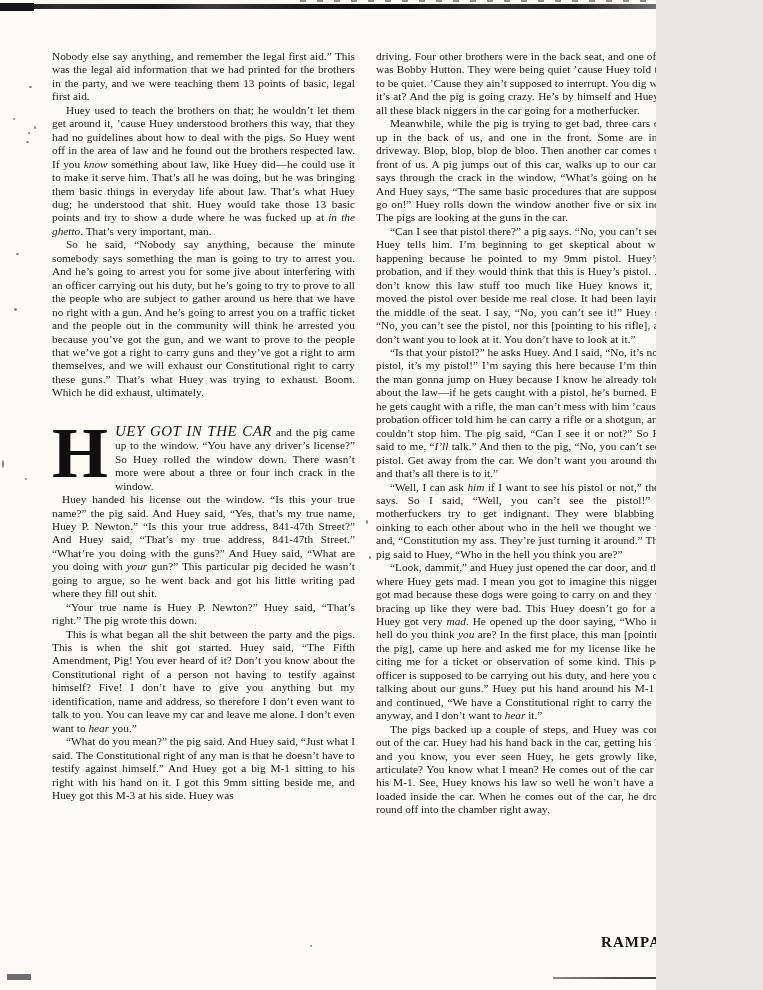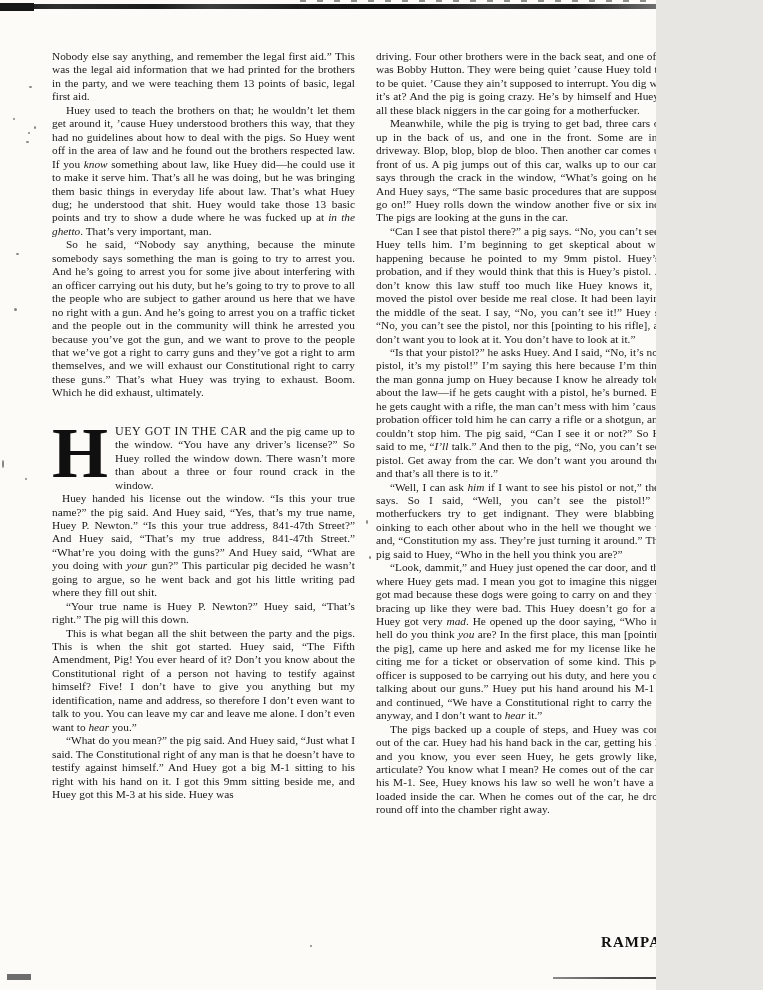--- a/index.html
+++ b/index.html
@@ -42,21 +42,21 @@
   .col p.section{margin-top:25px;text-indent:0;}
   .col p.clear{clear:left;text-indent:10px;}
   .dropcap{
     float:left;
     font-weight:bold;
     font-size:72px;line-height:55px;
     height:54px;
     margin:1px 7px 0 0;
     color:#101010;
   }
-  .caps{font-size:12px;letter-spacing:.5px;}
+  .caps{font-size:15px;letter-spacing:.5px;font-style:italic;}
   .italic{font-style:italic;margin-top:48px;}
   
   .folio{
     position:absolute;top:934px;left:601px;
     font-weight:bold;font-size:15px;letter-spacing:1.1px;color:#111;
     white-space:nowrap;
   }
   .folio .num{margin-left:13px;letter-spacing:.5px;}
 </style>
 </head>
@@ -66,23 +66,23 @@
 
   <div class="top-dashes"></div>
   <div class="top-band"></div>
   <div class="top-band-left"></div>
   <div class="top-band-right"></div>
 
   <div class="col col-left">
       <p class="noindent"><span>Nobody else say anything, and remember the legal first aid.” This was the legal aid information that we had printed for the brothers in the party, and we were teaching them 13 points of basic, legal first aid.</span></p>
       <p><span>Huey used to teach the brothers on that; he wouldn’t let them get around it, ’cause Huey understood brothers this way, that they had no guidelines about how to deal with the pigs. So Huey went off in the area of law and he found out the brothers respected law. If you </span><span class="italic">know</span><span> something about law, like Huey did—he could use it to make it serve him. That’s all he was doing, but he was bringing them basic things in everyday life about law. That’s what Huey dug; he understood that shit. Huey would take those 13 basic points and try to show a dude where he was fucked up at </span><span class="italic">in the ghetto</span><span>. That’s very important, man.</span></p>
       <p><span>So he said, “Nobody say anything, because the minute somebody says something the man is going to try to arrest you. And he’s going to arrest you for some jive about interfering with an officer carrying out his duty, but he’s going to try to prove to all the people who are subject to gather around us here that we have no right with a gun. And he’s going to arrest you on a traffic ticket and the people out in the community will think he arrested you because you’ve got the gun, and we want to prove to the people that we’ve got a right to carry guns and they’ve got a right to arm themselves, and we will exhaust our Constitutional right to carry these guns.” That’s what Huey was trying to exhaust. Boom. Which he did exhaust, ultimately.</span></p>
-      <p class="noindent section"><span class="dropcap">H</span><span class="caps">UEY GOT IN THE CAR</span><span> and the pig came up to the window. “You have any driver’s license?” So Huey rolled the window down. There wasn’t more than about a three or four round crack in the window.</span></p>
+      <p class="noindent section"><span class="dropcap">H</span><span class="caps">UEY GOT IN THE CAR</span><span> and the pig came up to the window. “You have any driver’s license?” So Huey rolled the window down. There wasn’t more were about a three or four inch crack in the window.</span></p>
       <p class="clear"><span>Huey handed his license out the window. “Is this your true name?” the pig said. And Huey said, “Yes, that’s my true name, Huey P. Newton.” “Is this your true address, 841-47th Street?” And Huey said, “That’s my true address, 841-47th Street.” “What’re you doing with the guns?” And Huey said, “What are you doing with </span><span class="italic">your</span><span> gun?” This particular pig decided he wasn’t going to argue, so he went back and got his little writing pad where they fill out shit.</span></p>
-      <p><span>“Your true name is Huey P. Newton?” Huey said, “That’s right.” The pig will this down.</span></p>
+      <p><span>“Your true name is Huey P. Newton?” Huey said, “That’s right.” The pig wrote this down.</span></p>
       <p><span>This is what began all the shit between the party and the pigs. This is when the shit got started. Huey said, “The Fifth Amendment, Pig! You ever heard of it? Don’t you know about the Constitutional right of a person not having to testify against himself? Five! I don’t have to give you anything but my identification, name and address, so therefore I don’t even want to talk to you. You can leave my car and leave me alone. I don’t even want to </span><span class="italic">hear</span><span> you.”</span></p>
       <p><span>“What do you mean?” the pig said. And Huey said, “Just what I said. The Constitutional right of any man is that he doesn’t have to testify against himself.” And Huey got a big M-1 sitting to his right with his hand on it. I got this 9mm sitting beside me, and Huey got this M-3 at his side. Huey was</span></p>
     </div>
   <div class="col col-right">
       <p class="noindent"><span>driving. Four other brothers were in the back seat, and one of ’em was Bobby Hutton. They were being quiet ’cause Huey told them to be quiet. ’Cause they ain’t supposed to interrupt. You dig where it’s at? And the pig is going crazy. He’s by himself and Huey got all these black niggers in the car going for a motherfucker.</span></p>
       <p><span>Meanwhile, while the pig is trying to get bad, three cars drive up in the back of us, and one in the front. Some are in the driveway. Blop, blop, blop de bloo. Then another car comes up in front of us. A pig jumps out of this car, walks up to our car and says through the crack in the window, “What’s going on here?” And Huey says, “The same basic procedures that are supposed to go on!” Huey rolls down the window another five or six inches. The pigs are looking at the guns in the car.</span></p>
       <p><span>“Can I see that pistol there?” a pig says. “No, you can’t see it!” Huey tells him. I’m beginning to get skeptical about what’s happening because he pointed to my 9mm pistol. Huey’s on probation, and if they would think that this is Huey’s pistol. . . . I don’t know this law stuff too much like Huey knows it, so I moved the pistol over beside me real close. It had been laying in the middle of the seat. I say, “No, you can’t see it!” Huey says, “No, you can’t see the pistol, nor this [pointing to his rifle], and I don’t want you to look at it. You don’t have to look at it.”</span></p>
       <p><span>“Is that your pistol?” he asks Huey. And I said, “No, it’s not his pistol, it’s my pistol!” I’m saying this here because I’m thinking the man gonna jump on Huey because I know he already told me about the law—if he gets caught with a pistol, he’s burned. But if he gets caught with a rifle, the man can’t mess with him ’cause his probation officer told him he can carry a rifle or a shotgun, and he couldn’t stop him. The pig said, “Can I see it or not?” So Huey said to me, “</span><span class="italic">I’ll</span><span> talk.” And then to the pig, “No, you can’t see the pistol. Get away from the car. We don’t want you around the car and that’s all there is to it.”</span></p>
       <p><span>“Well, I can ask </span><span class="italic">him</span><span> if I want to see his pistol or not,” the pig says. So I said, “Well, you can’t see the pistol!” The motherfuckers try to get indignant. They were blabbing and oinking to each other about who in the hell we thought we were and, “Constitution my ass. They’re just turning it around.” Then a pig said to Huey, “Who in the hell you think you are?”</span></p>
       <p><span>“Look, dammit,” and Huey just opened the car door, and this is where Huey gets mad. I mean you got to imagine this nigger. He got mad because these dogs were going to carry on and they were bracing up like they were bad. This Huey doesn’t go for at all. Huey got very </span><span class="italic">mad</span><span>. He opened up the door saying, “Who in the hell do you think </span><span class="italic">you</span><span> are? In the first place, this man [pointing at the pig], came up here and asked me for my license like he was citing me for a ticket or observation of some kind. This police officer is supposed to be carrying out his duty, and here you come talking about our guns.” Huey put his hand around his M-1 rifle and continued, “We have a Constitutional right to carry the guns anyway, and I don’t want to </span><span class="italic">hear</span><span> it.”</span></p>

